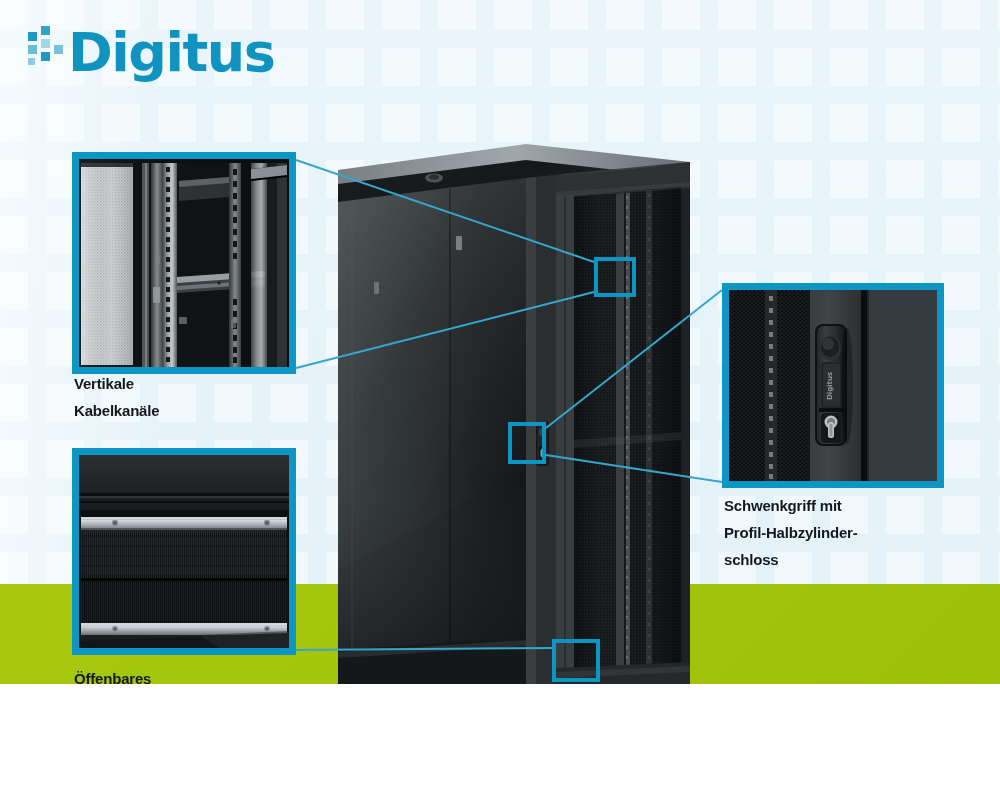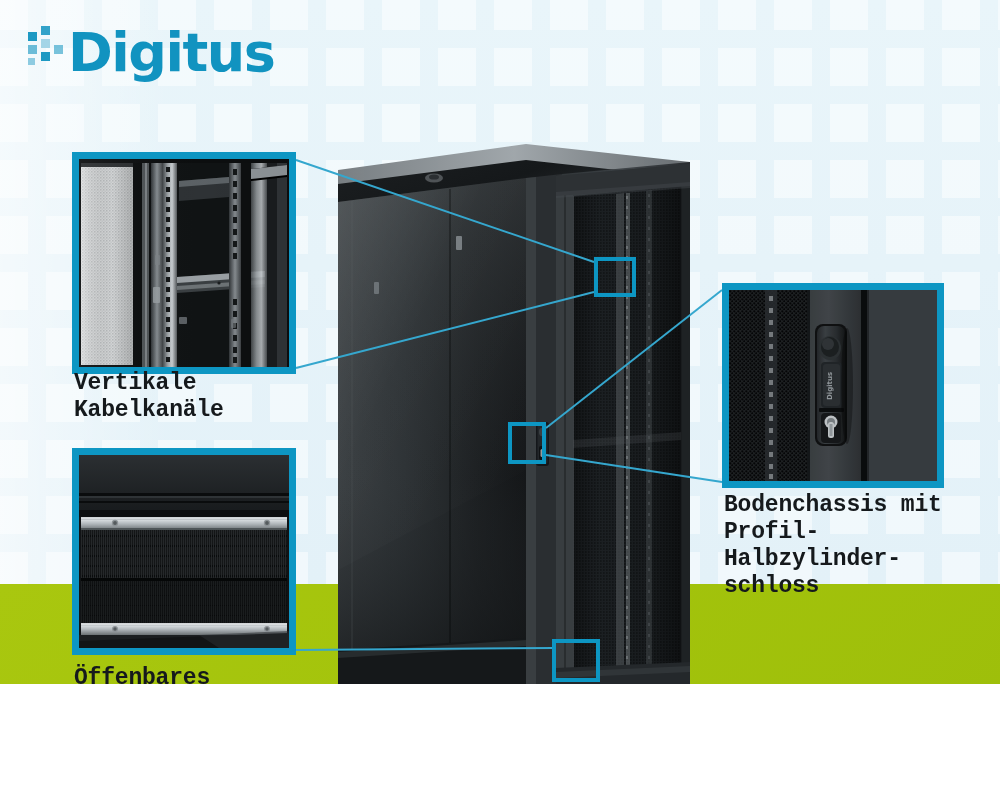--- a/index.html
+++ b/index.html
@@ -54,23 +54,23 @@
   
   .cabinet { position:absolute; left:330px; top:140px; width:360px; height:600px; }
 
   
   .callout { position:absolute; border:7px solid #0D96C3; background:#1a1a1a; overflow:hidden; }
   .callout .photo { position:absolute; left:0; top:0; right:0; bottom:0; }
 
   
   .label {
     position:absolute;
-    font-family:Liberation Mono, monospace;
+    font-family:Liberation Sans, sans-serif;
     font-weight:700;
-    font-size:23px;
+    font-size:15px;
     line-height:27px;
     color:#15191c;
     letter-spacing:-0.2px;
     white-space:pre-line;
   }
 
   
   .hl { position:absolute; border:4px solid #0D96C3; }
 </style>
 </head>
@@ -487,17 +487,17 @@
         <ellipse cx="102" cy="132" rx="4" ry="4" fill="#7e8488"></ellipse>
         <rect x="99" y="132" width="6" height="16" rx="2.5" fill="#c9ced1"></rect>
         <rect x="100.5" y="134" width="3" height="12" fill="#9aa0a4"></rect>
 
         <ellipse cx="118" cy="96" rx="6" ry="58" fill="#000" opacity="0.32"></ellipse>
       </g>
 
       <rect width="208" height="191" fill="#000" opacity="0.06"></rect>
     </svg>
   </div>
-  <div class="label" style="left:724px; top:492px; width:260px;">Bodenchassis mit
+  <div class="label" style="left:724px; top:492px; width:260px;">Schwenkgriff mit
 Profil-Halbzylinder-
 schloss</div>
 
 </div>
 
 </body></html>

